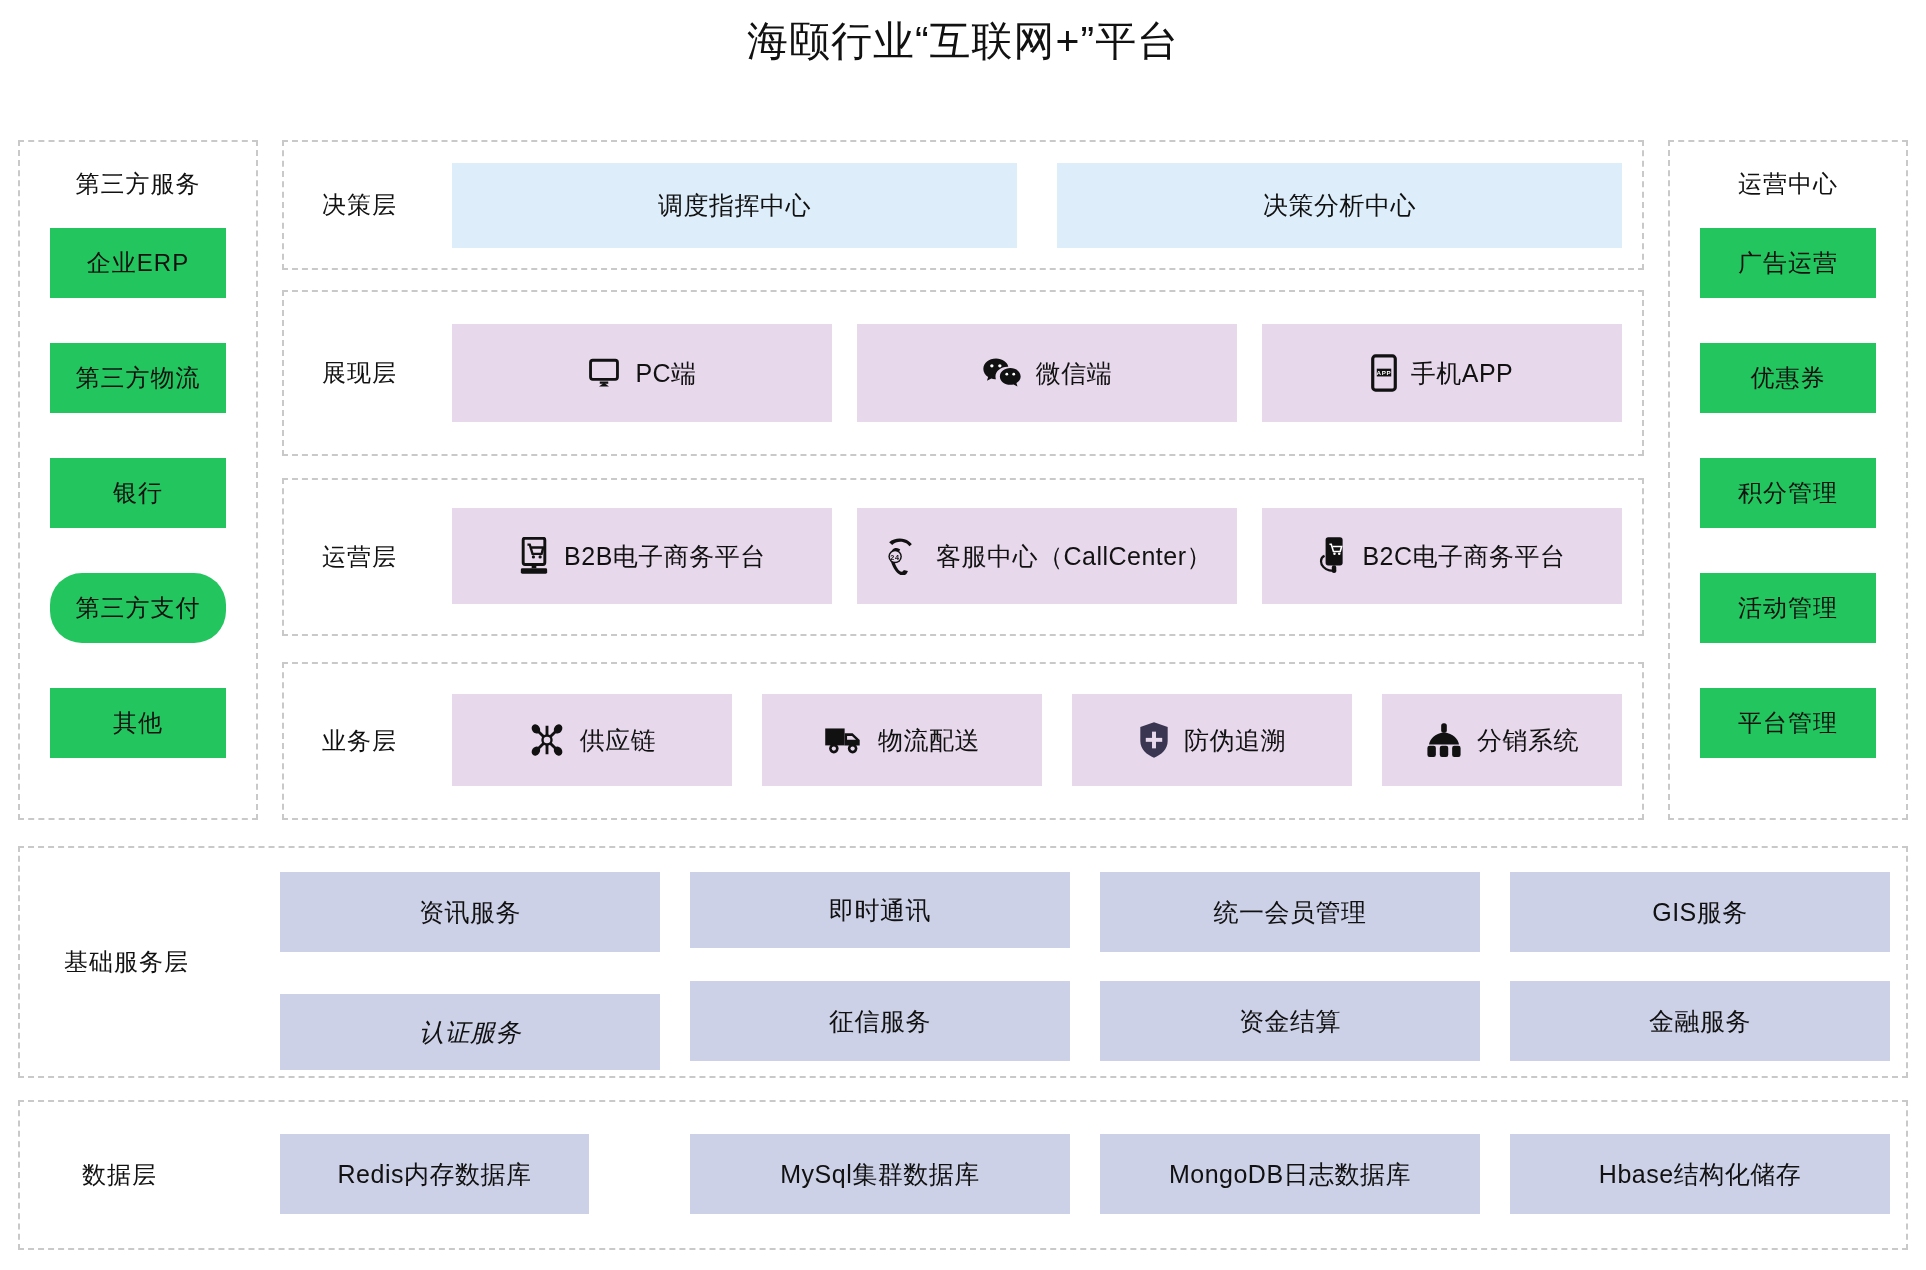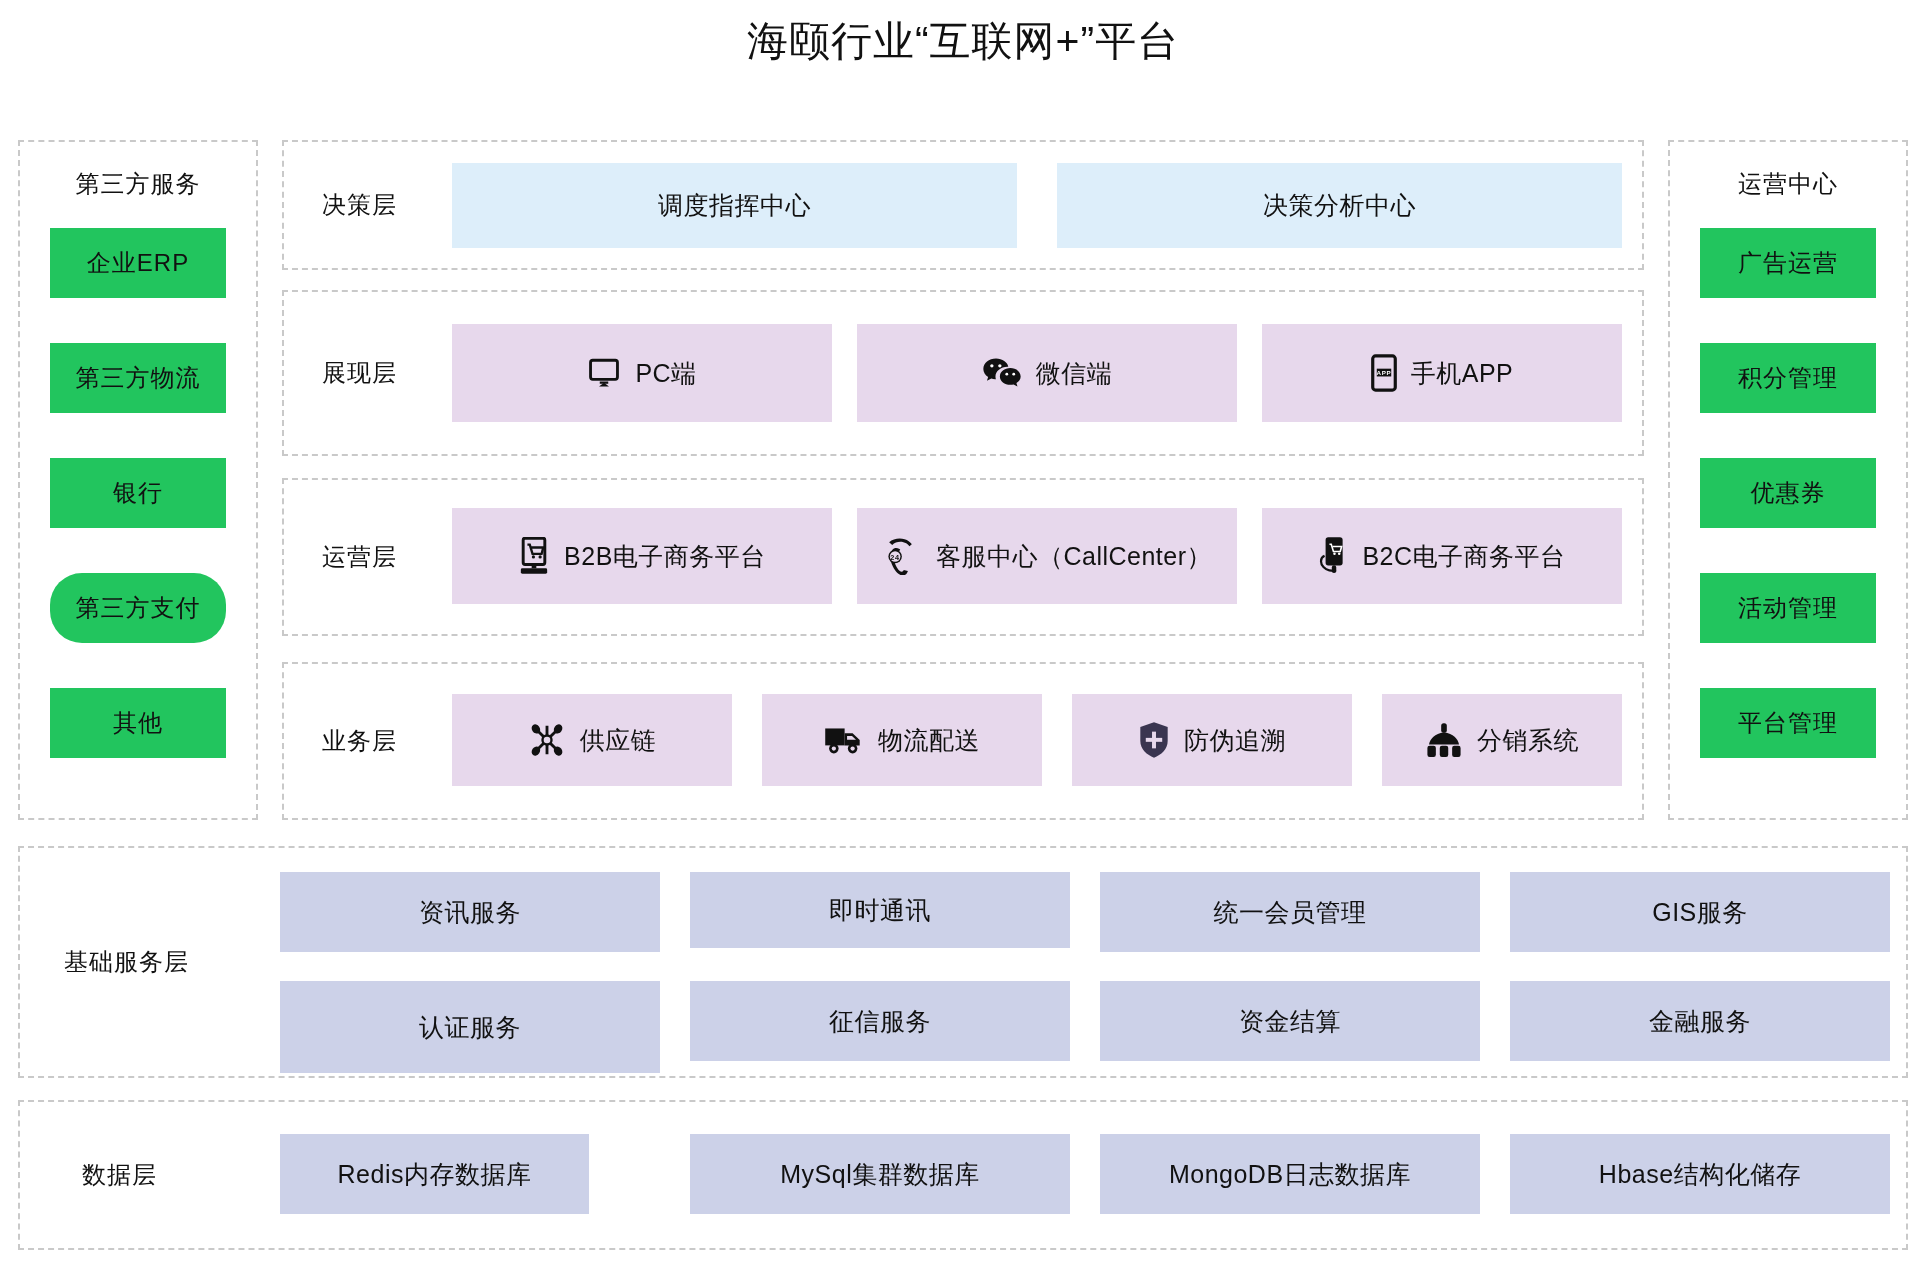--- a/index.html
+++ b/index.html
@@ -86,24 +86,24 @@
     </div>
   </div>
 
   <div class="dashed" style="left:1668px; top:140px; width:240px; height:680px;">
     <div class="side-col" style="width:100%; height:100%; padding-top:26px;">
       <div class="side-head">运营中心</div>
       <div class="side-box" style="margin-top:28px;">
         <span>广告运营</span>
       </div>
       <div class="side-box" style="margin-top:45px;">
+        <span>优惠券</span>
+      </div>
+      <div class="side-box" style="margin-top:45px;">
         <span>积分管理</span>
-      </div>
-      <div class="side-box" style="margin-top:45px;">
-        <span>优惠券</span>
       </div>
       <div class="side-box" style="margin-top:45px;">
         <span>活动管理</span>
       </div>
       <div class="side-box" style="margin-top:45px;">
         <span>平台管理</span>
       </div>
     </div>
   </div>
 
@@ -274,21 +274,21 @@
     <div class="chip chip-periwinkle abs" style="left:670px; top:24px; width:380px; height:76px;text-align:center;">
       <span>即时通讯</span>
     </div>
     <div class="chip chip-periwinkle abs" style="left:1080px; top:24px; width:380px; height:80px;">
       <span>统一会员管理</span>
     </div>
     <div class="chip chip-periwinkle abs" style="left:1490px; top:24px; width:380px; height:80px;">
       <span>GIS服务</span>
     </div>
 
-    <div class="chip chip-periwinkle abs" style="left:260px; top:133px; width:380px; height:92px;">
+    <div class="chip chip-periwinkle abs" style="left:260px; top:146px; width:380px; height:76px;font-style:italic;">
       <span>认证服务</span>
     </div>
     <div class="chip chip-periwinkle abs" style="left:670px; top:133px; width:380px; height:80px;">
       <span>征信服务</span>
     </div>
     <div class="chip chip-periwinkle abs" style="left:1080px; top:133px; width:380px; height:80px;">
       <span>资金结算</span>
     </div>
     <div class="chip chip-periwinkle abs" style="left:1490px; top:133px; width:380px; height:80px;">
       <span>金融服务</span>

